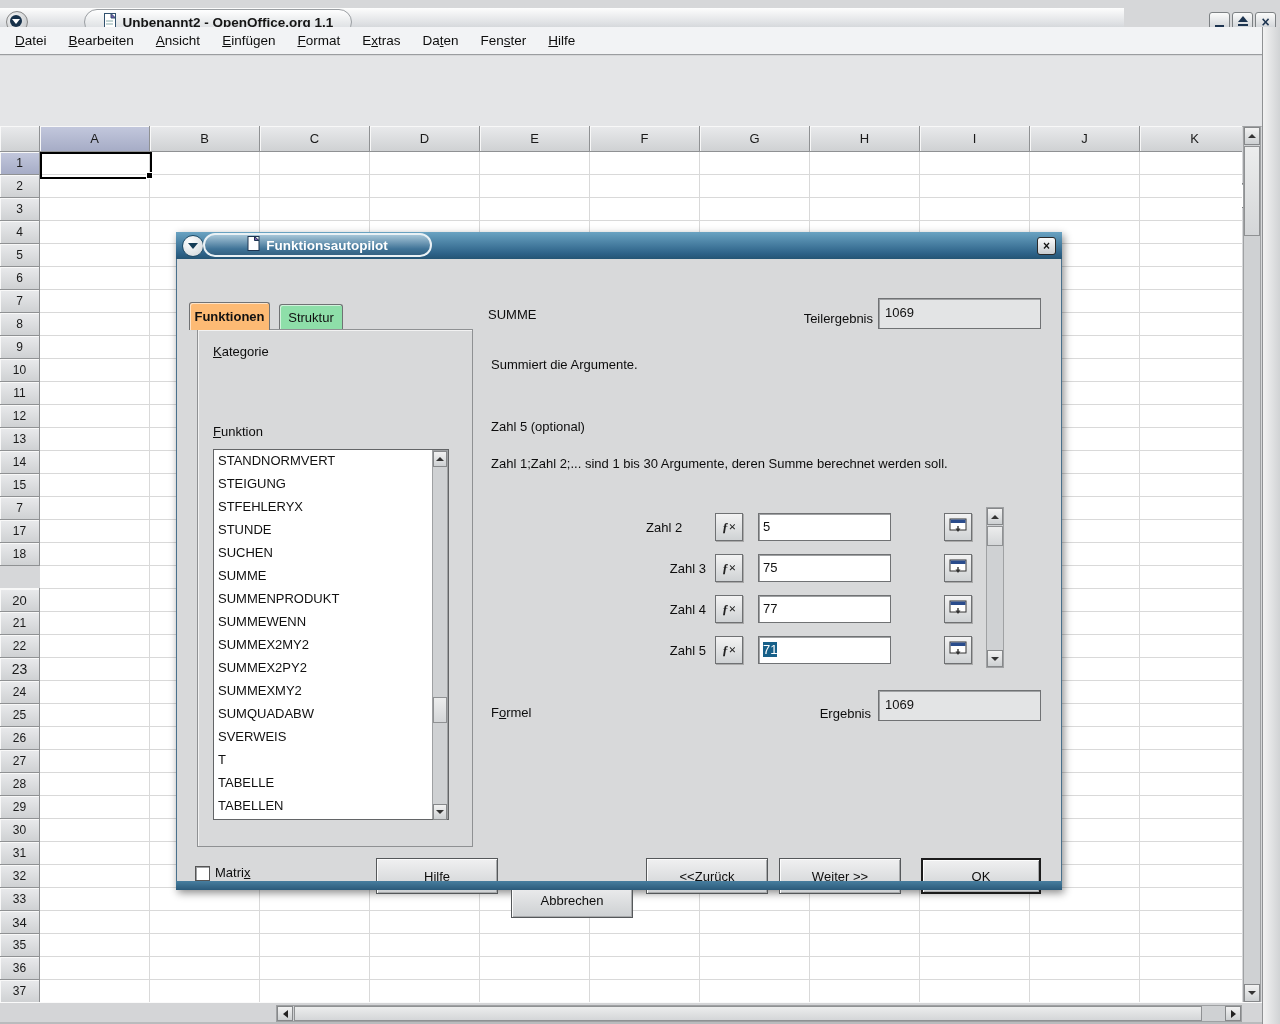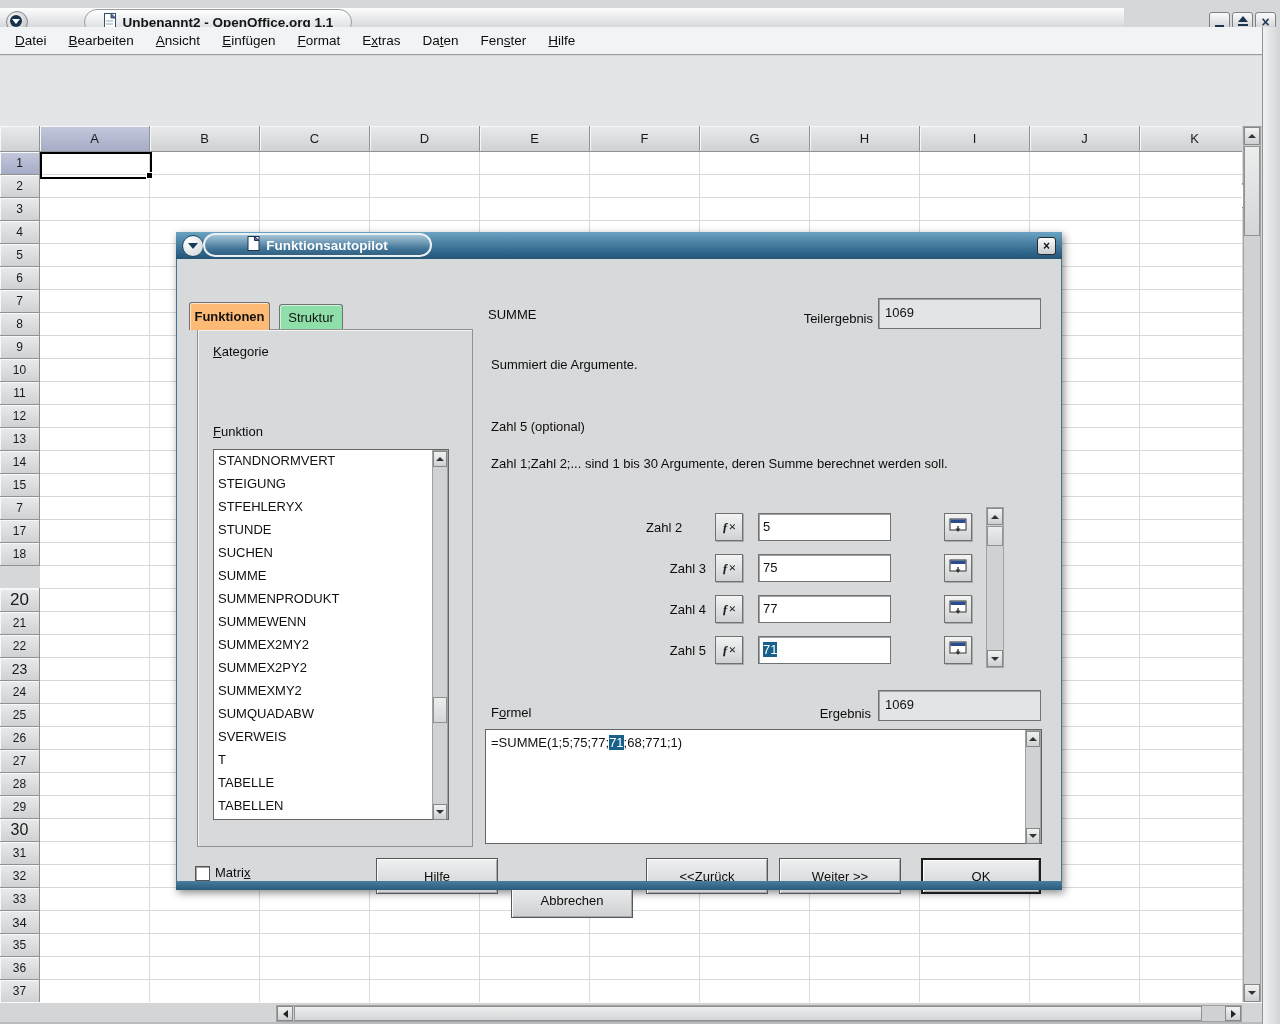--- a/index.html
+++ b/index.html
@@ -339,31 +339,31 @@
       <div class="abs hdr" style="left: 0px; top: 207px; width: 40px; height: 23px; font-size: 12px;">10</div>
       <div class="abs hdr" style="left: 0px; top: 230px; width: 40px; height: 23px; font-size: 12px;">11</div>
       <div class="abs hdr" style="left: 0px; top: 253px; width: 40px; height: 23px; font-size: 12px;">12</div>
       <div class="abs hdr" style="left: 0px; top: 276px; width: 40px; height: 23px; font-size: 12px;">13</div>
       <div class="abs hdr" style="left: 0px; top: 299px; width: 40px; height: 23px; font-size: 12px;">14</div>
       <div class="abs hdr" style="left: 0px; top: 322px; width: 40px; height: 23px; font-size: 12px;">15</div>
       <div class="abs hdr" style="left: 0px; top: 345px; width: 40px; height: 23px; font-size: 12px;">7</div>
       <div class="abs hdr" style="left: 0px; top: 368px; width: 40px; height: 23px; font-size: 12px;">17</div>
       <div class="abs hdr" style="left: 0px; top: 391px; width: 40px; height: 23px; font-size: 12px;">18</div>
       <div class="abs hdr" style="left: 0px; top: 436px; width: 40px; height: 23px; font-size: 12px;">19</div>
-      <div class="abs hdr" style="left: 0px; top: 437px; width: 40px; height: 23px; font-size: 17px;">20</div>
+      <div class="abs hdr" style="left: 0px; top: 437px; width: 40px; height: 23px; font-size: 13px;">20</div>
       <div class="abs hdr" style="left: 0px; top: 460px; width: 40px; height: 23px; font-size: 12px;">21</div>
       <div class="abs hdr" style="left: 0px; top: 483px; width: 40px; height: 23px; font-size: 12px;">22</div>
       <div class="abs hdr" style="left: 0px; top: 506px; width: 40px; height: 23px; font-size: 14px;">23</div>
       <div class="abs hdr" style="left: 0px; top: 529px; width: 40px; height: 23px; font-size: 12px;">24</div>
       <div class="abs hdr" style="left: 0px; top: 552px; width: 40px; height: 23px; font-size: 12px;">25</div>
       <div class="abs hdr" style="left: 0px; top: 575px; width: 40px; height: 23px; font-size: 12px;">26</div>
       <div class="abs hdr" style="left: 0px; top: 598px; width: 40px; height: 23px; font-size: 12px;">27</div>
       <div class="abs hdr" style="left: 0px; top: 621px; width: 40px; height: 23px; font-size: 12px;">28</div>
       <div class="abs hdr" style="left: 0px; top: 644px; width: 40px; height: 23px; font-size: 12px;">29</div>
-      <div class="abs hdr" style="left: 0px; top: 667px; width: 40px; height: 23px; font-size: 16px;">30</div>
+      <div class="abs hdr" style="left: 0px; top: 667px; width: 40px; height: 23px; font-size: 12px;">30</div>
       <div class="abs hdr" style="left: 0px; top: 690px; width: 40px; height: 23px; font-size: 12px;">31</div>
       <div class="abs hdr" style="left: 0px; top: 713px; width: 40px; height: 23px; font-size: 12px;">32</div>
       <div class="abs hdr" style="left: 0px; top: 736px; width: 40px; height: 23px; font-size: 12px;">33</div>
       <div class="abs hdr" style="left: 0px; top: 759px; width: 40px; height: 23px; font-size: 13px;">34</div>
       <div class="abs hdr" style="left: 0px; top: 782px; width: 40px; height: 23px; font-size: 12px;">35</div>
       <div class="abs hdr" style="left: 0px; top: 805px; width: 40px; height: 23px; font-size: 12px;">36</div>
       <div class="abs hdr" style="left: 0px; top: 828px; width: 40px; height: 23px; font-size: 12px;">37</div>
     </div>
   <div class="abs grid"></div>
   <div class="abs a1sel"></div>
@@ -526,33 +526,20 @@
         <div class="sbthumb" style="position:absolute;left:0;top:18px;width:16px;height:20px;"></div>
         <div class="sbbtn" style="position:absolute;left:0;top:142px;width:16px;height:17px;">
             <span class="tri tri-down-dk"></span>
           </div>
       </div>
 
       <div class="abs dlabel" style="left:314px;top:446px;">F<u>o</u>rmel</div>
       <div class="abs dlabel" style="left:560px;top:447px;width:134px;text-align:right;">Ergebnis</div>
       <div class="abs dfield" style="left:701px;top:431px;width:163px;height:31px;">1069</div>
 
-      <div class="abs fml-box">
-        <div class="fml-text">
-          <span>=SUMME(1;5;75;77;</span><span class="sel-blue">71</span><span>;68;771;1)</span>
-        </div>
-        <div class="sbtrack" style="position:absolute;right:0;top:0;width:16px;height:113px;">
-          <div class="sbbtn" style="position:absolute;left:0;top:0;width:14px;height:16px;">
-              <span class="tri tri-up-dk"></span>
-            </div>
-          <div class="sbbtn" style="position:absolute;left:0;top:97px;width:14px;height:16px;">
-              <span class="tri tri-down-dk"></span>
-            </div>
-        </div>
-      </div>
 
       <div class="abs checkbox" style="left:18px;top:607px;"></div>
       <div class="abs dlabel" style="left:38px;top:606px;">Matri<u>x</u></div>
       <div id="dlg-buttons">
           <div class="abs dbtn" style="left: 199px; width: 122px;"><u>H</u>ilfe</div>
           <div class="abs dbtn" style="left: 334px; width: 122px; margin-top: 24px;">Abbrechen</div>
           <div class="abs dbtn" style="left: 469px; width: 122px;">&lt;&lt; <u>Z</u>urück</div>
           <div class="abs dbtn" style="left: 602px; width: 122px;"><u>W</u>eiter &gt;&gt;</div>
           <div class="abs dbtn default" style="left: 744px; width: 120px;">OK</div>
         </div>

